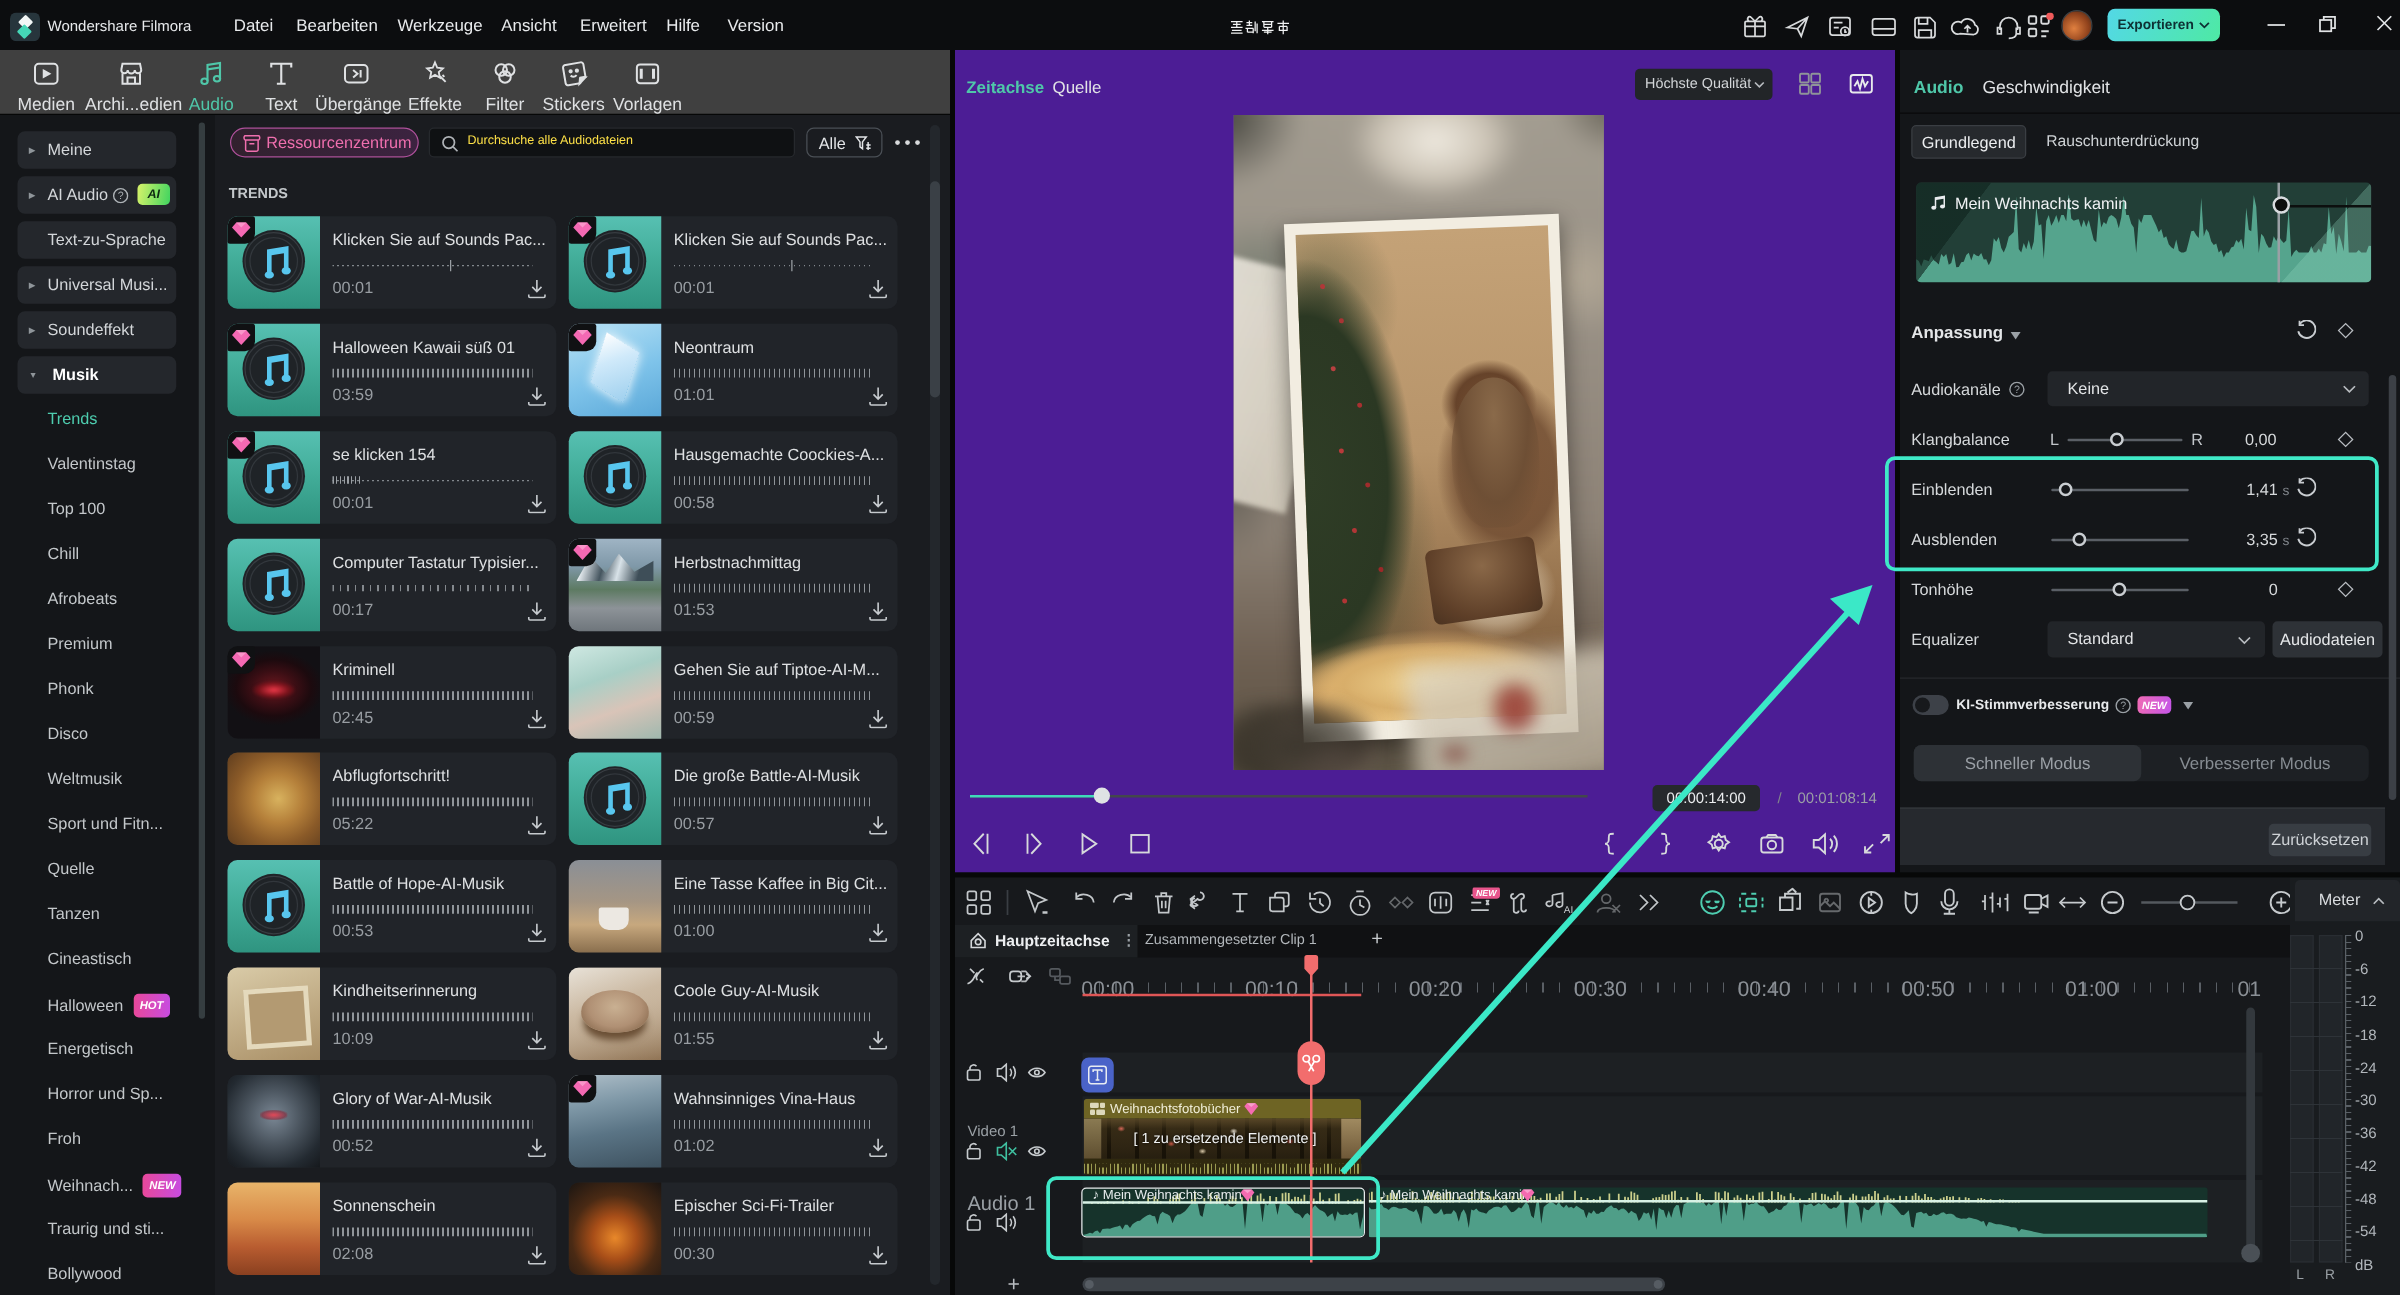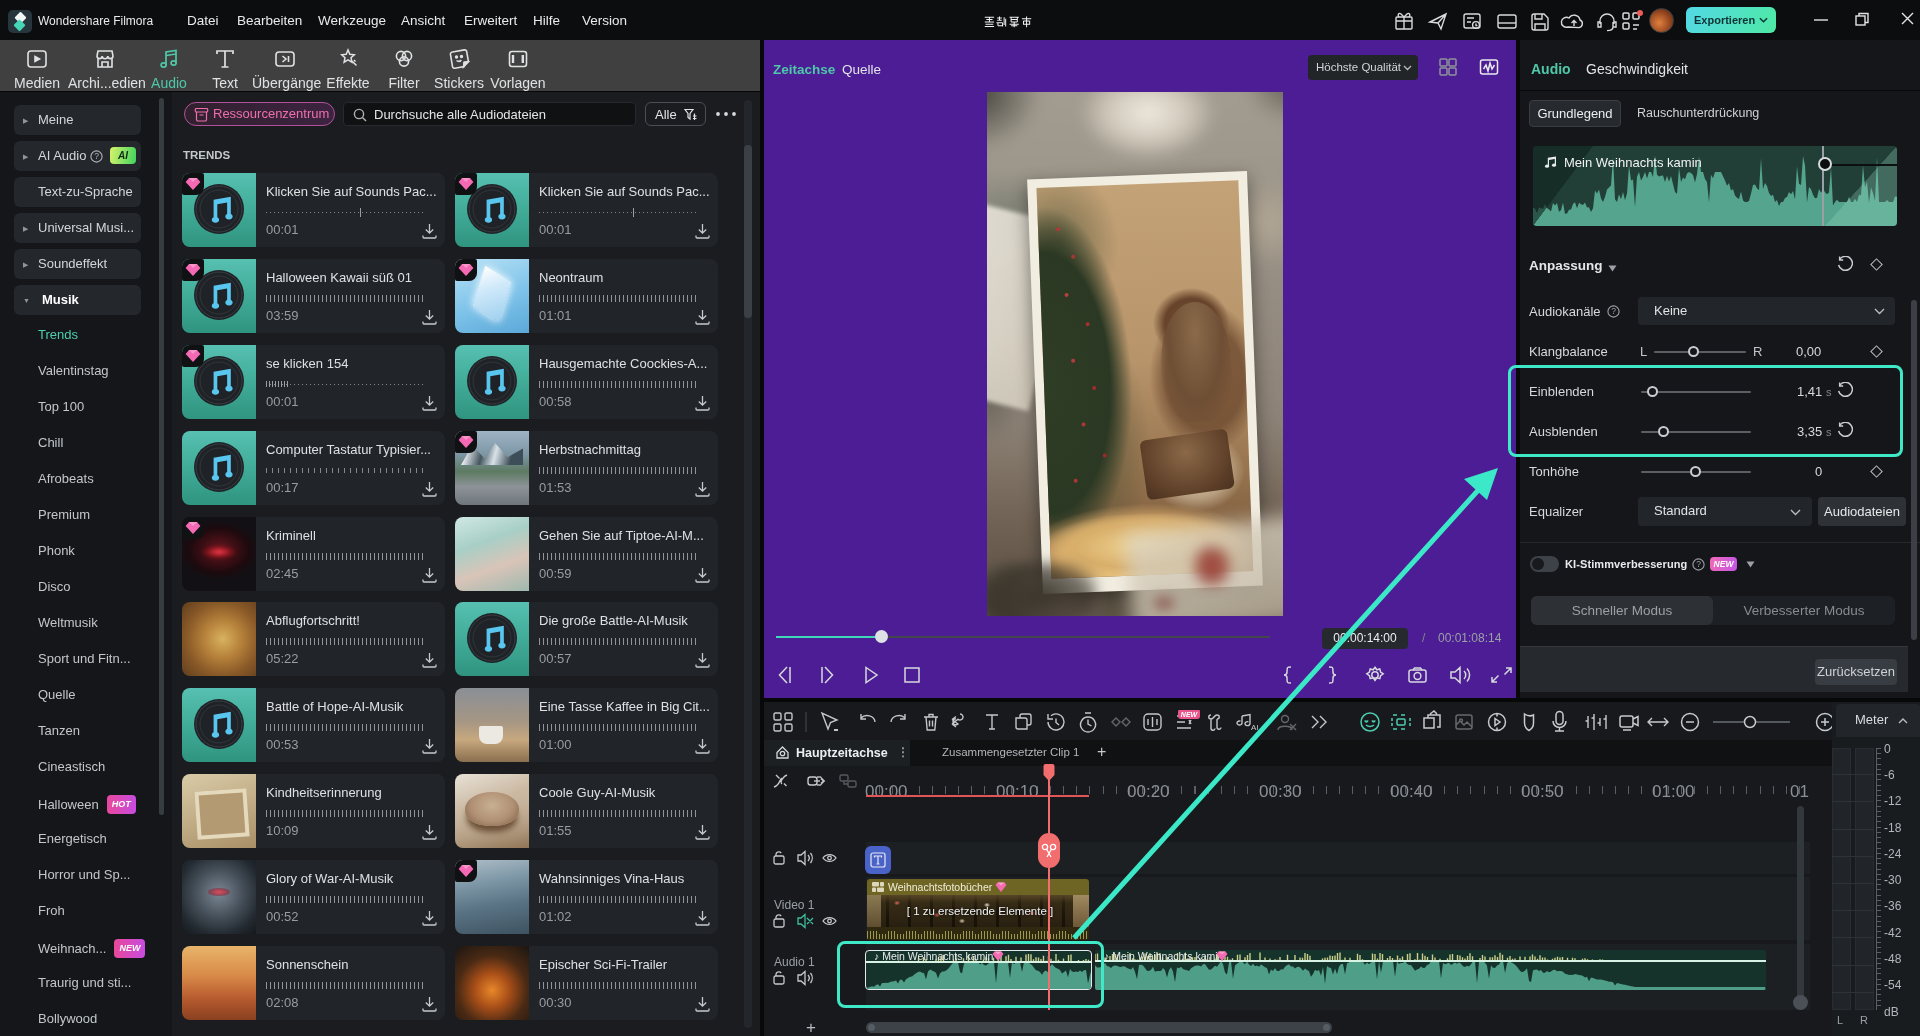--- a/index.html
+++ b/index.html
@@ -300,21 +300,21 @@
           <path d="M2 5 a2.3 2.3 0 0 1 0 -3.5 h11 a2.3 2.3 0 0 1 0 3.5 M2.5 5 h10 v7.5 a1.5 1.5 0 0 1 -1.5 1.5 h-7 a1.5 1.5 0 0 1 -1.5 -1.5 Z M5.5 8 h4"></path>
         </g>
       </svg>
     <span class="abs" style="left:28px">Ressourcenzentrum</span>
   </div>
   <div class="abs" style="left:171px;top:10px;width:293px;height:24px;border-radius:4px;background:#0f1113;border:1px solid #26292d">
     <svg class="abs" style="left:9px;top:5px" width="14" height="14" viewBox="0 0 14 14">
         <circle cx="6" cy="6" r="4.6" stroke="#aeb2b6" fill="none" stroke-width="1.4"></circle>
         <path d="M9.5 9.5 L13 13" stroke="#aeb2b6" stroke-width="1.4"></path>
       </svg>
-    <span class="abs" style="left:30px;top:4px;font-size:13px;color:#e5e5e5">Durchsuche alle Audiodateien</span>
+    <span class="abs" style="left:30px;top:4px;font-size:10px;color:#fde047">Durchsuche alle Audiodateien</span>
   </div>
   <div class="abs" style="left:473px;top:10px;width:61px;height:24px;border-radius:6px;border:1px solid #4a4f55;color:#e2e4e6;font-size:13px">
     <span class="abs" style="left:9px;top:4px">Alle</span>
     <svg class="abs" style="left:38px;top:5px" width="13" height="13" viewBox="0 0 13 13">
         <g stroke="#e2e4e6" stroke-width="1.2" fill="none">
           <path d="M1 1.5 h8 l-3 4 v5.5 l-2 -1.5 v-4 Z M9 8 h3.5 M9 10.5 h3.5 M10.5 5.5 v6.5"></path>
         </g>
       </svg>
   </div>
   <svg class="abs" style="left:543px;top:19px" width="22" height="6" viewBox="0 0 22 6">
@@ -931,21 +931,21 @@
     <div class="abs" style="left:0;top:0;width:146px;height:26px;background:#1d2023">
       <svg class="abs" style="left:11px;top:5px" width="15" height="15" viewBox="0 0 15 15">
           <g stroke="#d5d8db" stroke-width="1.3" fill="none">
             <path d="M2 7.5 L7.5 2 L13 7.5 V13 H2 Z"></path>
             <circle cx="7.5" cy="8.5" r="2.2"></circle>
           </g>
         </svg>
       <span class="abs" style="left:32px;top:6px;font-size:12.5px;font-weight:bold;color:#eceef0">Hauptzeitachse</span>
       <span class="abs" style="left:133px;top:5px;color:#9aa0a5;font-size:12px;font-weight:bold">⋮</span>
     </div>
-    <div class="abs" style="left:178px;top:6px;font-size:11.5px;color:#b2b7bb">Zusammengesetzter Clip 1</div>
+    <div class="abs" style="left:152px;top:6px;font-size:11.5px;color:#b2b7bb">Zusammengesetzter Clip 1</div>
     <div class="abs" style="left:333px;top:3px;font-size:16px;color:#c6cacd">+</div>
   </div>
 
   <svg class="abs" style="left:8px;top:70px" width="90" height="18" viewBox="0 0 90 18">
     <g stroke="#c6cacd" stroke-width="1.4" fill="none">
       <path d="M2 15 C8 13 7 8 10 6 M10 12 C7 10 12 4 15 3 M4 3 l3.5 3.5 M12 11.5 l2.5 2.5"></path>
       <rect x="36" y="5" width="9" height="8" rx="2.5"></rect>
         <path d="M42 9 h6 M45 5 h3.5 a0 0 0 0 1 3.5 4 a0 0 0 0 1 -3.5 4 h-3.5" opacity=".9"></path>
         <path d="M49 7 l3 2 -3 2"></path>
     </g>
@@ -989,21 +989,21 @@
         <path d="M4 6 V4 a3 3 0 0 1 5.2 -1"></path>
       </g>
     <g stroke="#3fbf9f" stroke-width="1.3" fill="none">
         <path d="M26 5 h3 l4 -3.5 v13 l-4 -3.5 h-3 Z M35 5 l6 6 M41 5 l-6 6"></path>
       </g>
     <g stroke="#c6cacd" stroke-width="1.3" fill="none">
         <path d="M51 8 c3 -4.5 10 -4.5 13 0 c-3 4.5 -10 4.5 -13 0 Z"></path>
         <circle cx="57.5" cy="8" r="1.8"></circle>
       </g>
   </svg>
-  <div class="abs" style="left:10px;top:253px;font-size:12px;color:#9aa0a5">Audio 1</div>
+  <div class="abs" style="left:10px;top:253px;font-size:16px;color:#9aa0a5">Audio 1</div>
   <svg class="abs" style="left:8px;top:268px" width="70" height="16" viewBox="0 0 70 16">
     <g stroke="#c6cacd" stroke-width="1.3" fill="none">
         <rect x="2" y="6" width="10" height="8" rx="1.5"></rect>
         <path d="M4 6 V4 a3 3 0 0 1 5.2 -1"></path>
         <path d="M26 5 h3 l4 -3.5 v13 l-4 -3.5 h-3 Z M36 5 a4.5 4.5 0 0 1 0 6 M38.5 3 a8 8 0 0 1 0 10"></path>
       </g>
   </svg>
   <div class="abs" style="left:42px;top:316px;font-size:17px;color:#b8bcc0">+</div>
 
   <div id="clips">

